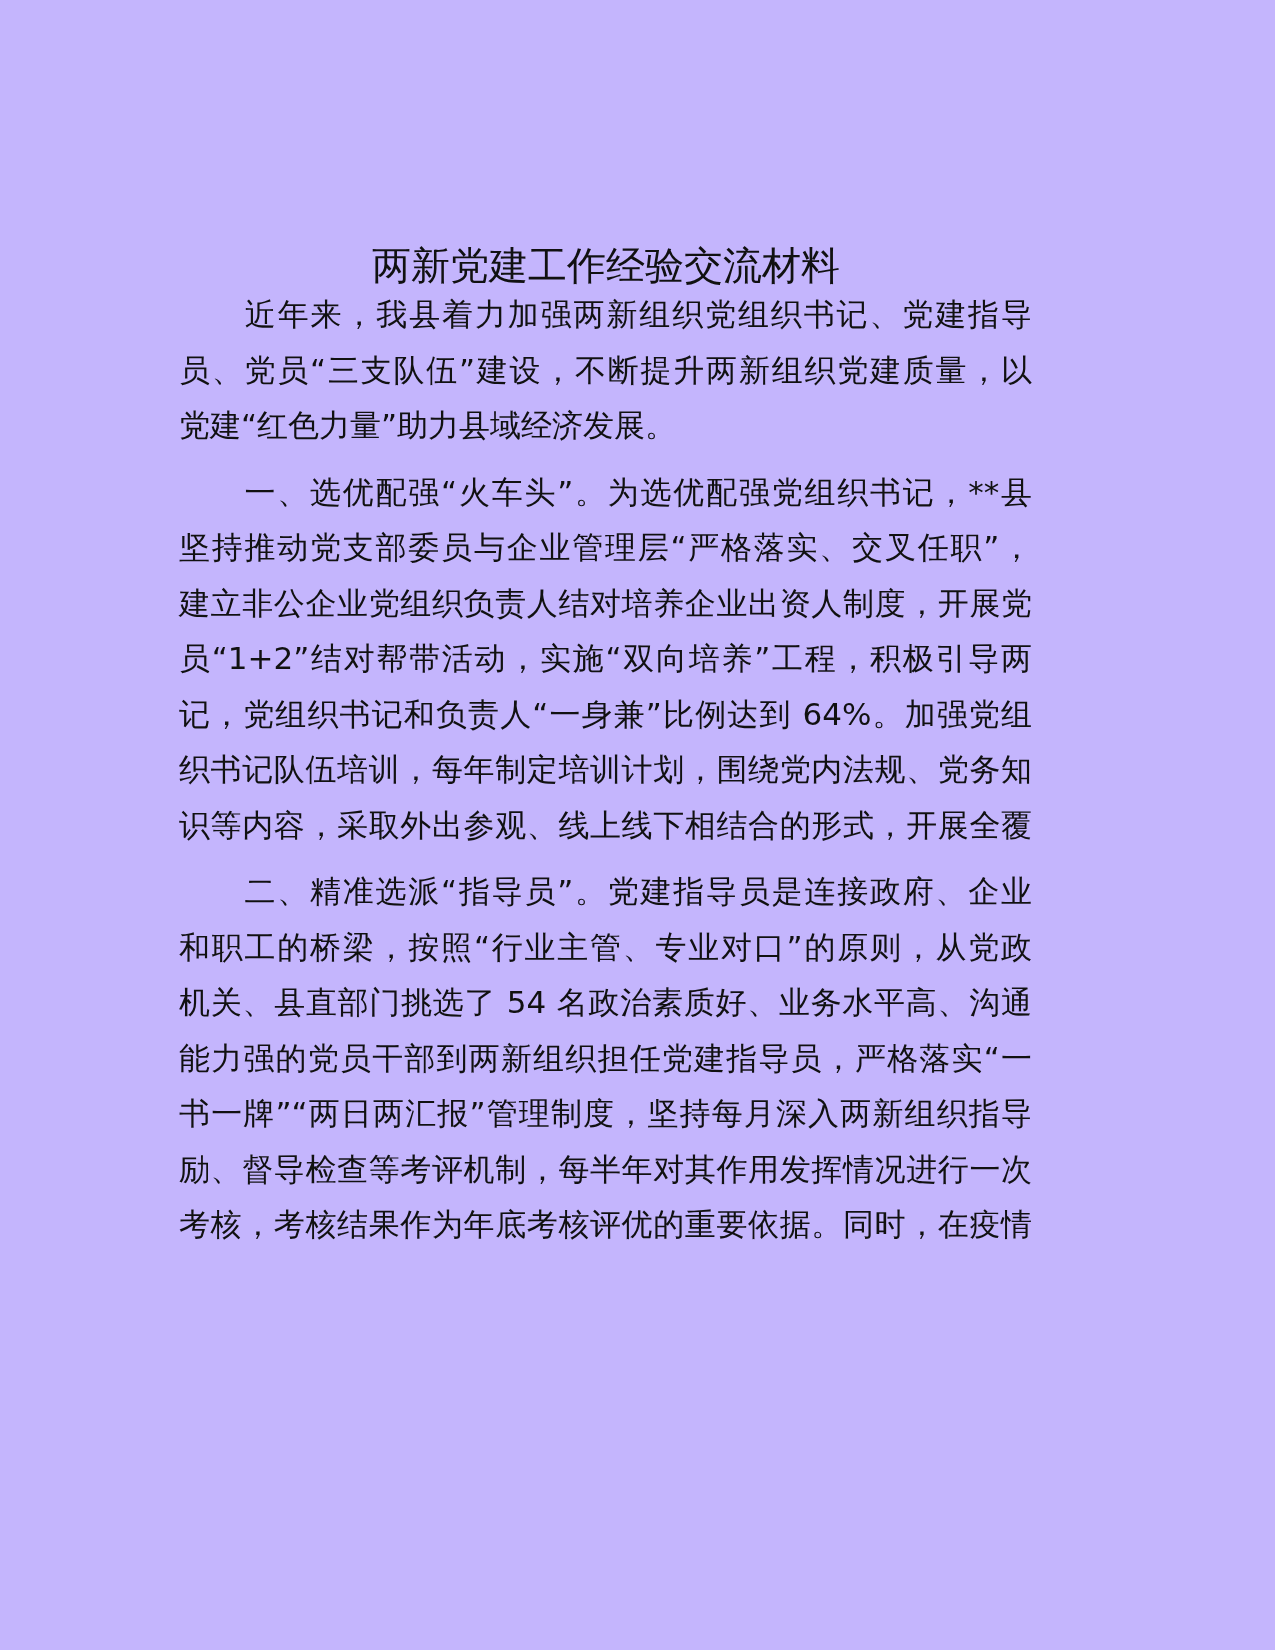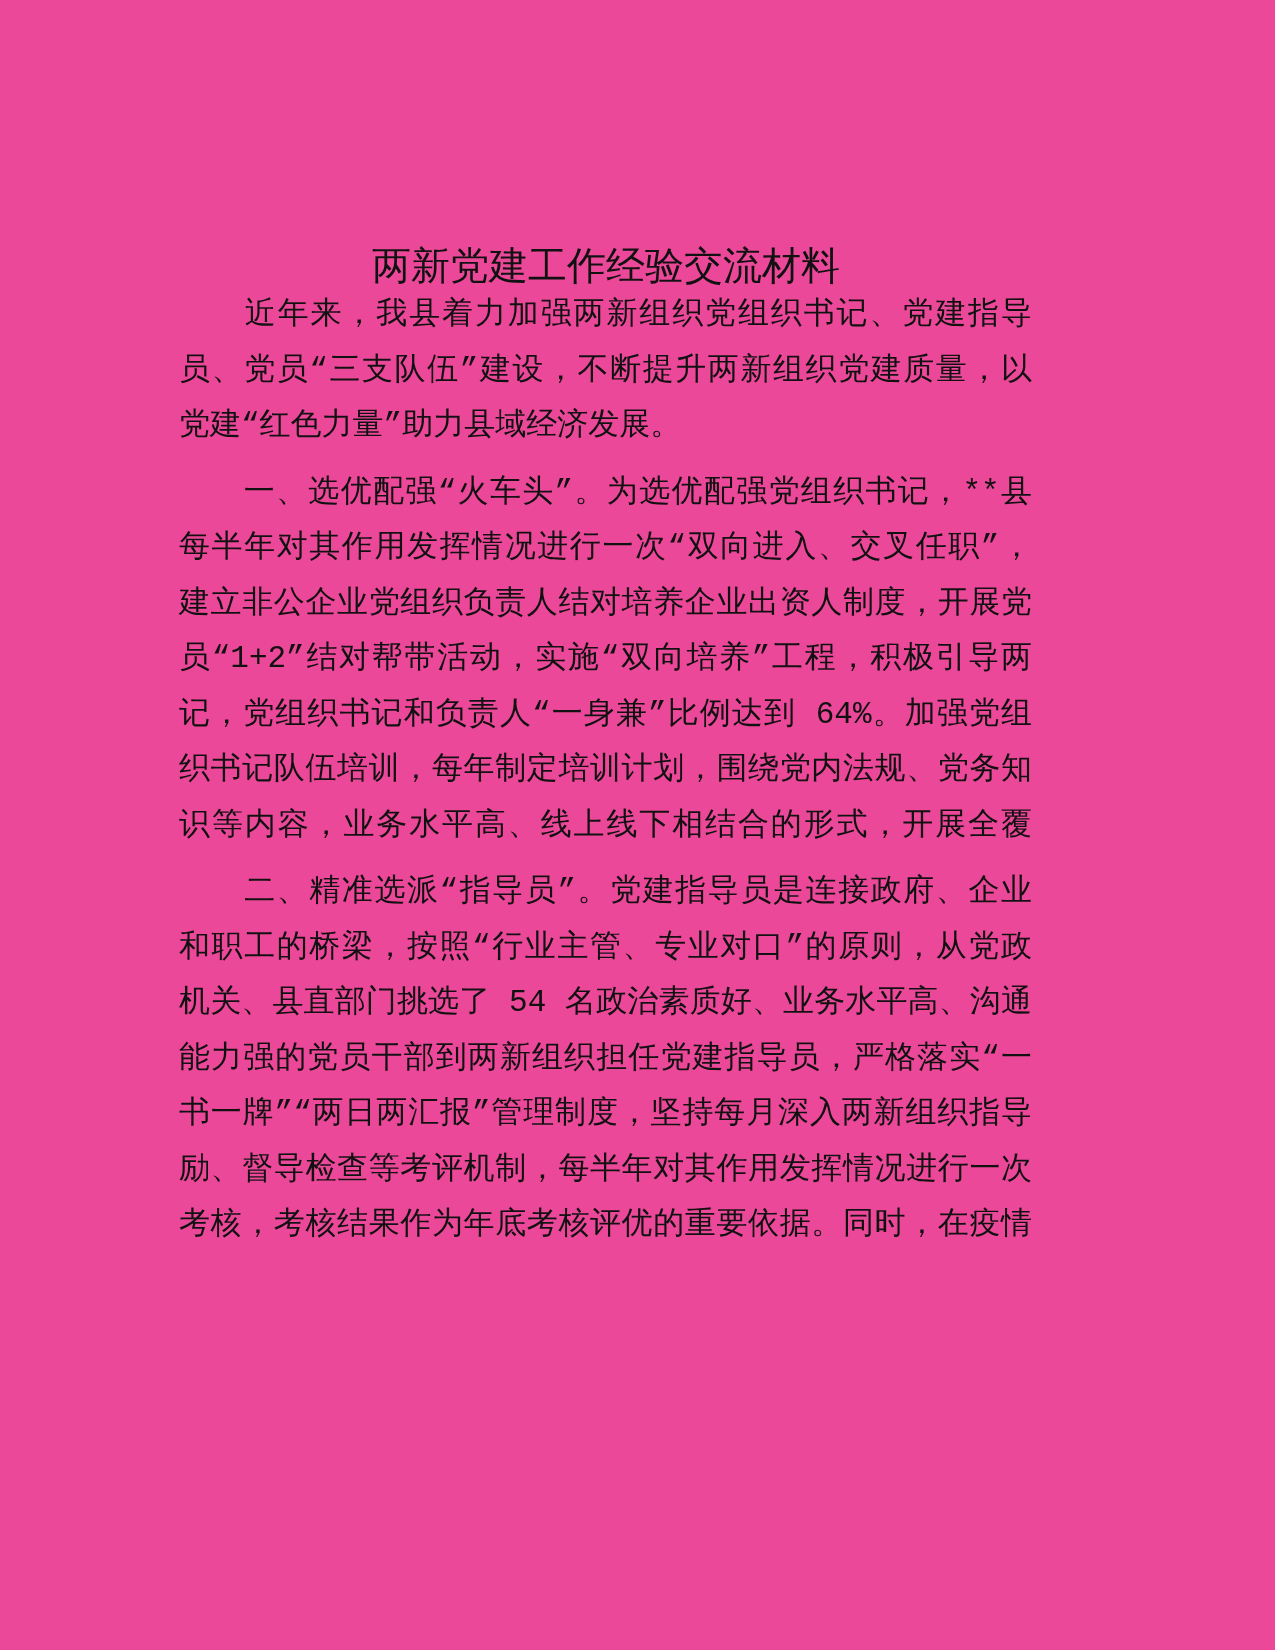--- a/index.html
+++ b/index.html
@@ -1,52 +1,52 @@
 <!DOCTYPE html>
 <html><head>
   <meta charset="utf-8">
   <style>
     html, body { margin: 0; padding: 0; background: #ffffff; }
     body { width: 1275px; height: 1650px; position: relative; overflow: hidden; }
     .page {
-      position: absolute; left: 0; top: 0; width: 1275px; height: 1650px; background: #ec4899;
+      position: absolute; left: 0; top: 0; width: 1275px; height: 1650px; background: #c4b5fd;
       font-family: "DejaVu Sans", "Liberation Sans", sans-serif; color: #111;
     }
     .title {
       position: absolute; top: 214px; left: 0; width: 1212px; text-align: center;
       font-size: 39px; line-height: 52px; letter-spacing: 0px; font-weight: normal;
     }
     .body { position: absolute; left: 179px; top: 287px; width: 860px; }
-    .para { margin: 0 16px 11px 0; font-family: Liberation Mono, monospace; }
+    .para { margin: 0 16px 11px 0; }
     .line {
       display: block; height: 55.5px; line-height: 55.5px; font-size: 31px;
       white-space: nowrap; text-align: justify; text-align-last: justify; width: 853px;
     }
     .line.last { text-align-last: left; }
   </style>
 </head>
 <body>
 
 <div class="page">
   <h1 class="title">两新党建工作经验交流材料</h1>
 
   <div class="body">
     <p class="para">
       <span class="line">　　近年来，我县着力加强两新组织党组织书记、党建指导</span>
       <span class="line">员、党员“三支队伍”建设，不断提升两新组织党建质量，以</span>
       <span class="line last">党建“红色力量”助力县域经济发展。</span>
     </p>
     <p class="para">
       <span class="line">　　一、选优配强“火车头”。为选优配强党组织书记，**县</span>
-      <span class="line">每半年对其作用发挥情况进行一次“双向进入、交叉任职”，</span>
+      <span class="line">坚持推动党支部委员与企业管理层“严格落实、交叉任职”，</span>
       <span class="line">建立非公企业党组织负责人结对培养企业出资人制度，开展党</span>
       <span class="line">员“1+2”结对帮带活动，实施“双向培养”工程，积极引导两</span>
       <span class="line">记，党组织书记和负责人“一身兼”比例达到 64%。加强党组</span>
       <span class="line">织书记队伍培训，每年制定培训计划，围绕党内法规、党务知</span>
-      <span class="line">识等内容，业务水平高、线上线下相结合的形式，开展全覆</span>
+      <span class="line">识等内容，采取外出参观、线上线下相结合的形式，开展全覆</span>
     </p>
     <p class="para">
       <span class="line">　　二、精准选派“指导员”。党建指导员是连接政府、企业</span>
       <span class="line">和职工的桥梁，按照“行业主管、专业对口”的原则，从党政</span>
       <span class="line">机关、县直部门挑选了 54 名政治素质好、业务水平高、沟通</span>
       <span class="line">能力强的党员干部到两新组织担任党建指导员，严格落实“一</span>
       <span class="line">书一牌”“两日两汇报”管理制度，坚持每月深入两新组织指导</span>
       <span class="line">励、督导检查等考评机制，每半年对其作用发挥情况进行一次</span>
       <span class="line">考核，考核结果作为年底考核评优的重要依据。同时，在疫情</span>
     </p>

